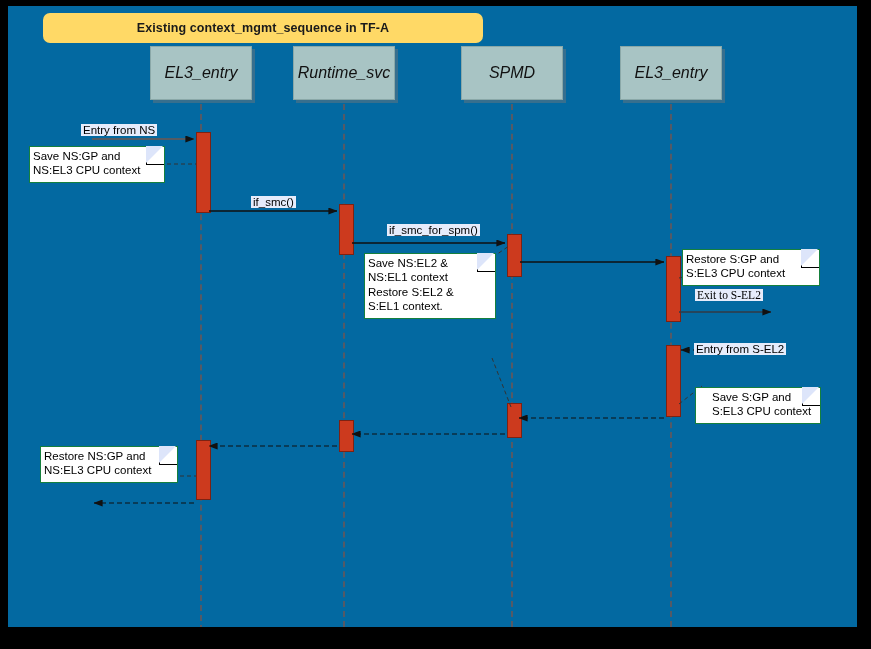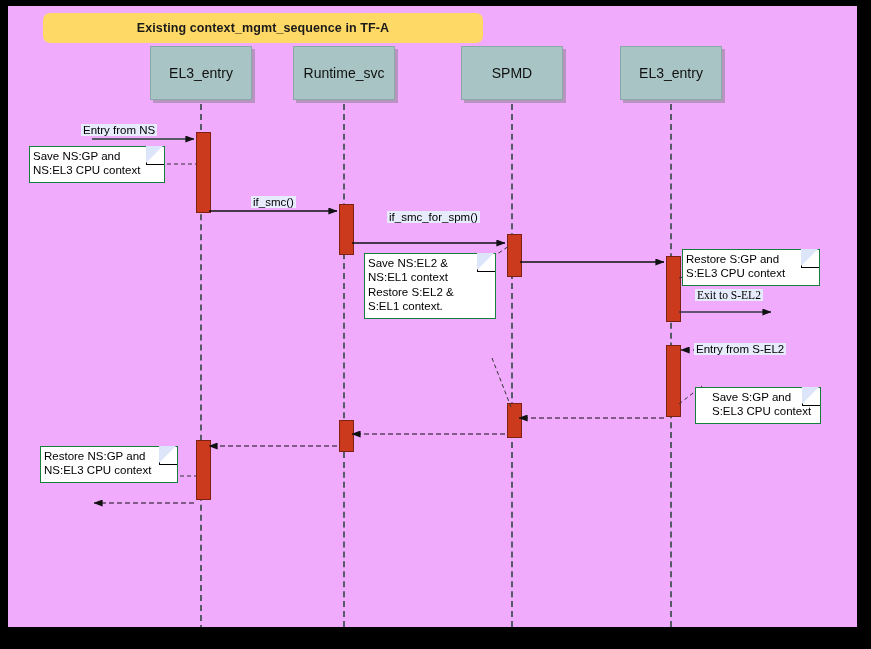--- a/index.html
+++ b/index.html
@@ -1,33 +1,33 @@
 <!DOCTYPE html>
 <html><head>
 <meta charset="utf-8">
 <style>
   html,body{margin:0;padding:0;background:#000;}
   body{width:871px;height:649px;overflow:hidden;
        font-family:"Liberation Sans","DejaVu Sans",sans-serif;}
 
   #frame{position:absolute;left:0;top:0;width:871px;height:649px;background:#000;}
   #canvas{position:absolute;left:8px;top:6px;width:849px;height:621px;
-          background:#f0abfc;overflow:hidden;}
+          background:#0369a1;overflow:hidden;}
 
   
   .title-banner{position:absolute;left:35px;top:7px;width:440px;height:30px;
       background:#ffd966;border-radius:7px;display:flex;align-items:center;
       justify-content:center;}
   .title-banner span{font-size:12.5px;font-weight:bold;color:#1a1a1a;letter-spacing:.1px;}
 
   
   .head{position:absolute;width:100px;height:52px;background:#a8c4c4;
         border:1px solid #8aa8a8;box-shadow:3px 3px 0 rgba(120,120,120,.45);
         display:flex;align-items:center;justify-content:center;}
-  .head span{font-size:14px;color:#111;}
+  .head span{font-size:16px;color:#111;font-style:italic;}
 
   
   .lifeline{position:absolute;width:0;border-left:2px dashed #555a66;}
 
   
   .act{position:absolute;width:13px;background:#cc3a1e;border:1px solid #7d2213;}
 
   
   .note{position:absolute;background:#fff;border:1px solid #15803d;
         box-sizing:border-box;padding:2px 4px 2px 3px;}
@@ -122,21 +122,21 @@
 
     <line x1="172" y1="470" x2="188" y2="470" stroke="#333" stroke-width="1" stroke-dasharray="4,3"></line>
 
     <line x1="186" y1="497" x2="86" y2="497" stroke="#111" stroke-width="1.2" stroke-dasharray="5,3" marker-end="url(#ahd)"></line>
 
     <polygon points="656,626 670,626 663,641" fill="#111"></polygon>
   </svg>
 
   <div class="msglbl" style="left:73px;top:118px;">Entry from NS</div>
   <div class="msglbl" style="left:243px;top:190px;">if_smc()</div>
-  <div class="msglbl" style="left:379px;top:205px;text-align:center;">if_smc_for_spm()</div>
+  <div class="msglbl" style="left:379px;top:218px;text-align:center;">if_smc_for_spm()</div>
   <div class="msglbl" style="left:687px;top:283px;font-family:Liberation Serif, serif;">Exit to S-EL2</div>
   <div class="msglbl" style="left:686px;top:337px;">Entry from S-EL2</div>
 
   <div class="note bgnote" style="left:21px;top:140px;width:136px;height:37px;">
     <div class="fold"></div>
     <div class="txt">Save NS:GP and
 NS:EL3 CPU context</div>
   </div>
 
   <div class="note bgnote" style="left:356px;top:247px;width:132px;height:66px;">

